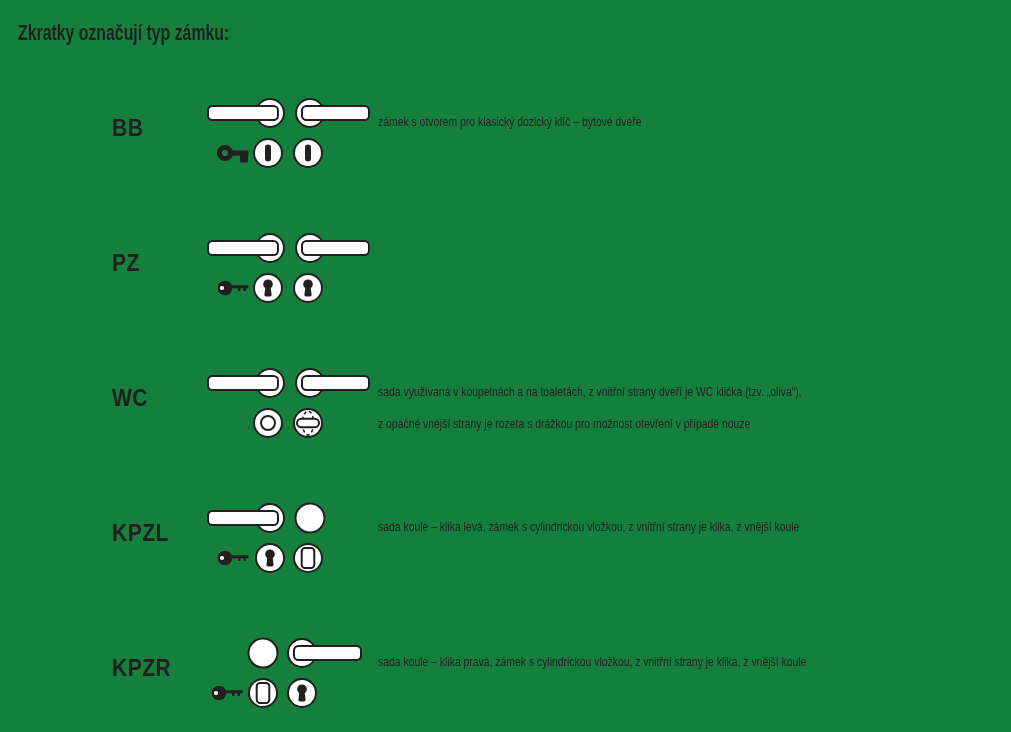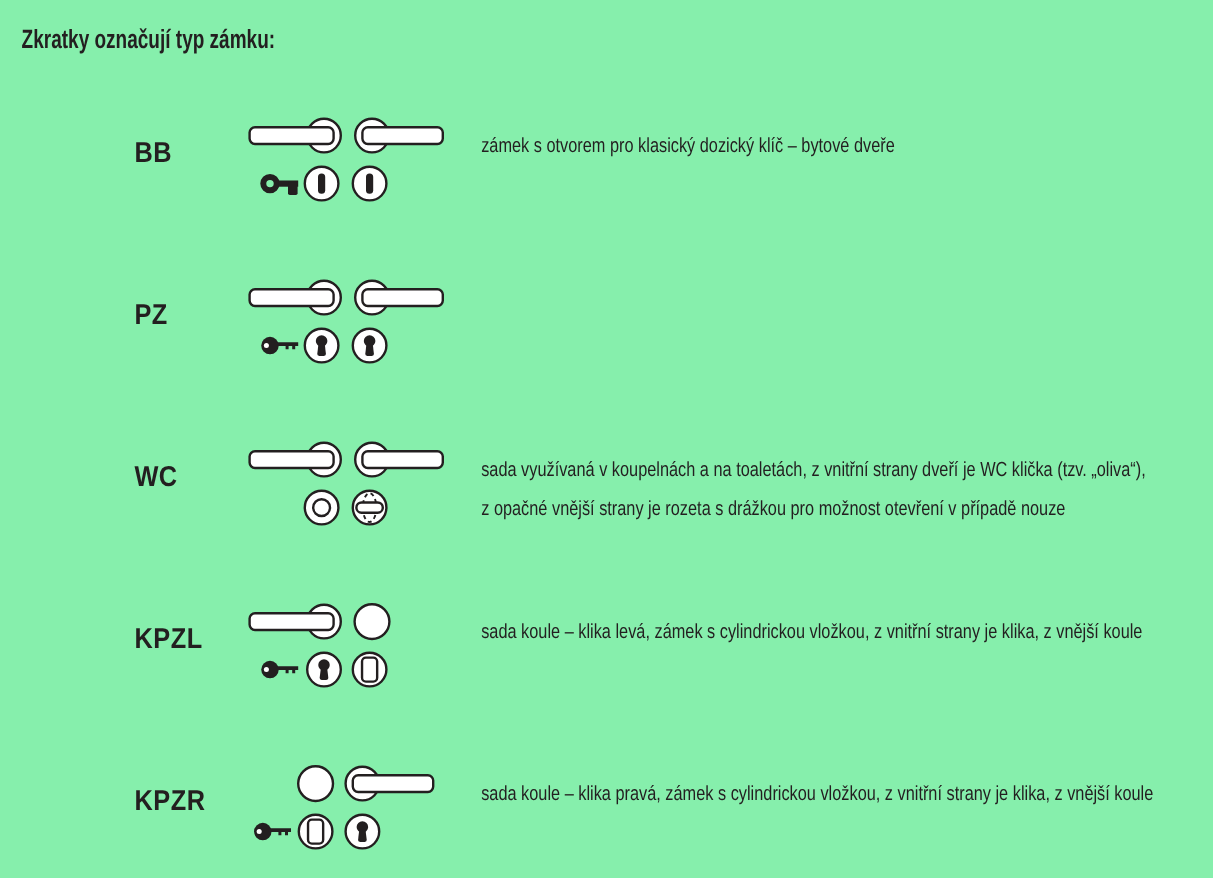--- a/index.html
+++ b/index.html
@@ -1,20 +1,20 @@
 <!DOCTYPE html>
 <html><head>
 <meta charset="utf-8">
 <style>
   html, body { margin: 0; padding: 0; background: #ffffff; }
   .page {
     position: relative;
     width: 1011px;
     height: 732px;
-    background: #86efac;
+    background: #15803d;
     font-family: "Liberation Sans", sans-serif;
     color: #231f20;
     overflow: hidden;
   }
   .title {
     position: absolute;
     left: 18px;
     top: 20px;
     font-size: 22px;
     font-weight: bold;
@@ -39,23 +39,23 @@
     transform-origin: left center;
     white-space: nowrap;
   }
   .icons {
     position: absolute;
     left: 200px;
     top: 2px;
   }
   .desc {
     position: absolute;
-    left: 401px;
+    left: 378px;
     top: 11px;
-    font-size: 17px;
+    font-size: 13px;
     line-height: 32px;
   }
   .desc .line {
     white-space: nowrap;
     transform: scaleX(0.8);
     transform-origin: left center;
   }
 </style>
 </head>
 <body>

